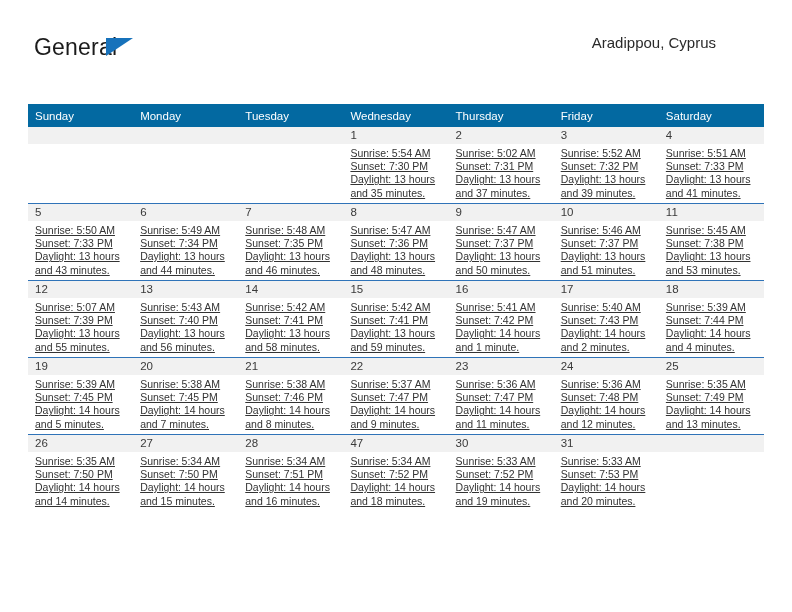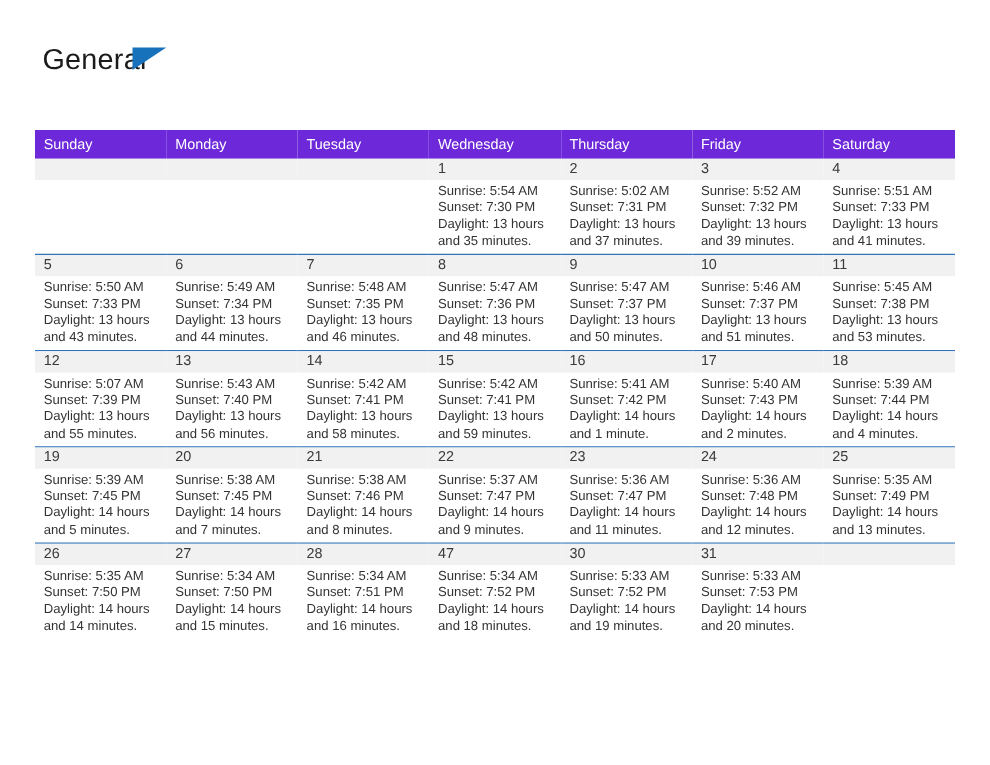--- a/index.html
+++ b/index.html
@@ -92,21 +92,21 @@
     left: 28px;
     top: 104px;
     width: 736px;
   }
   table.cal {
     width: 736px;
     border-collapse: collapse;
     table-layout: fixed;
   }
   table.cal th {
-    background: #6d28d9;
+    background: #0369a1;
     color: #ffffff;
     font-size: 11.5px;
     font-weight: normal;
     text-align: left;
     padding: 5px 0 5px 7px;
     height: 13px;
     border: none;
   }
   table.cal td {
     vertical-align: top;
@@ -128,38 +128,40 @@
     padding-left: 7px;
     font-size: 11.5px;
     color: #3a3a3a;
   }
   .daynum.empty { color: transparent; }
   .info {
     padding: 3px 5px 0 7px;
     font-size: 10.5px;
     line-height: 13.2px;
     color: #333333;
+    text-decoration: underline;
   }
   .info div { white-space: nowrap; }
 </style>
 </head>
 <body>
 
 <div class="page">
 
   <div class="top">
 
     <div class="brand">
       <div class="brand-row1">
         <span>General</span>
         <span class="brand-tri"></span>
       </div>
     </div>
 
     <div class="titlewrap">
+      <div class="cal-sub">Aradippou, Cyprus</div>
     </div>
 
   </div>
 
   <div class="calendar">
     <table class="cal">
       <thead>
         <tr id="hdr-row">
             <th>Sunday</th>
             <th>Monday</th>

